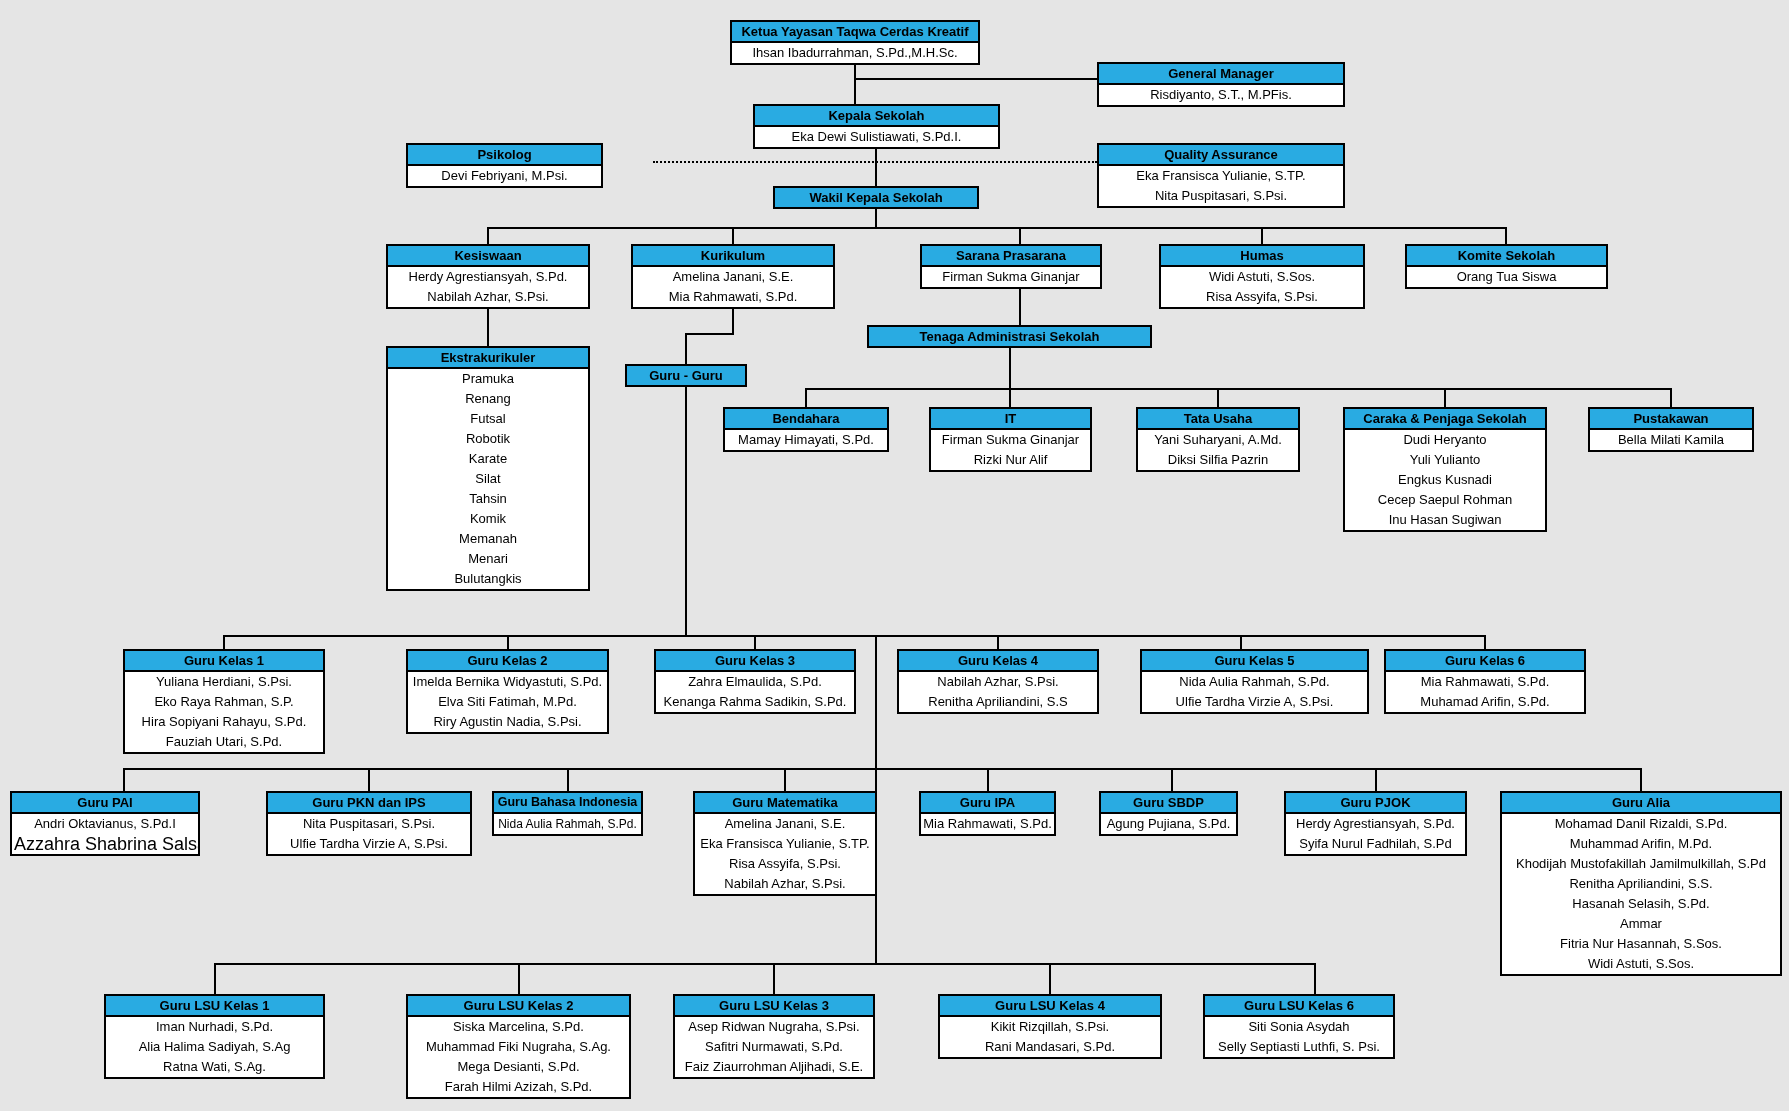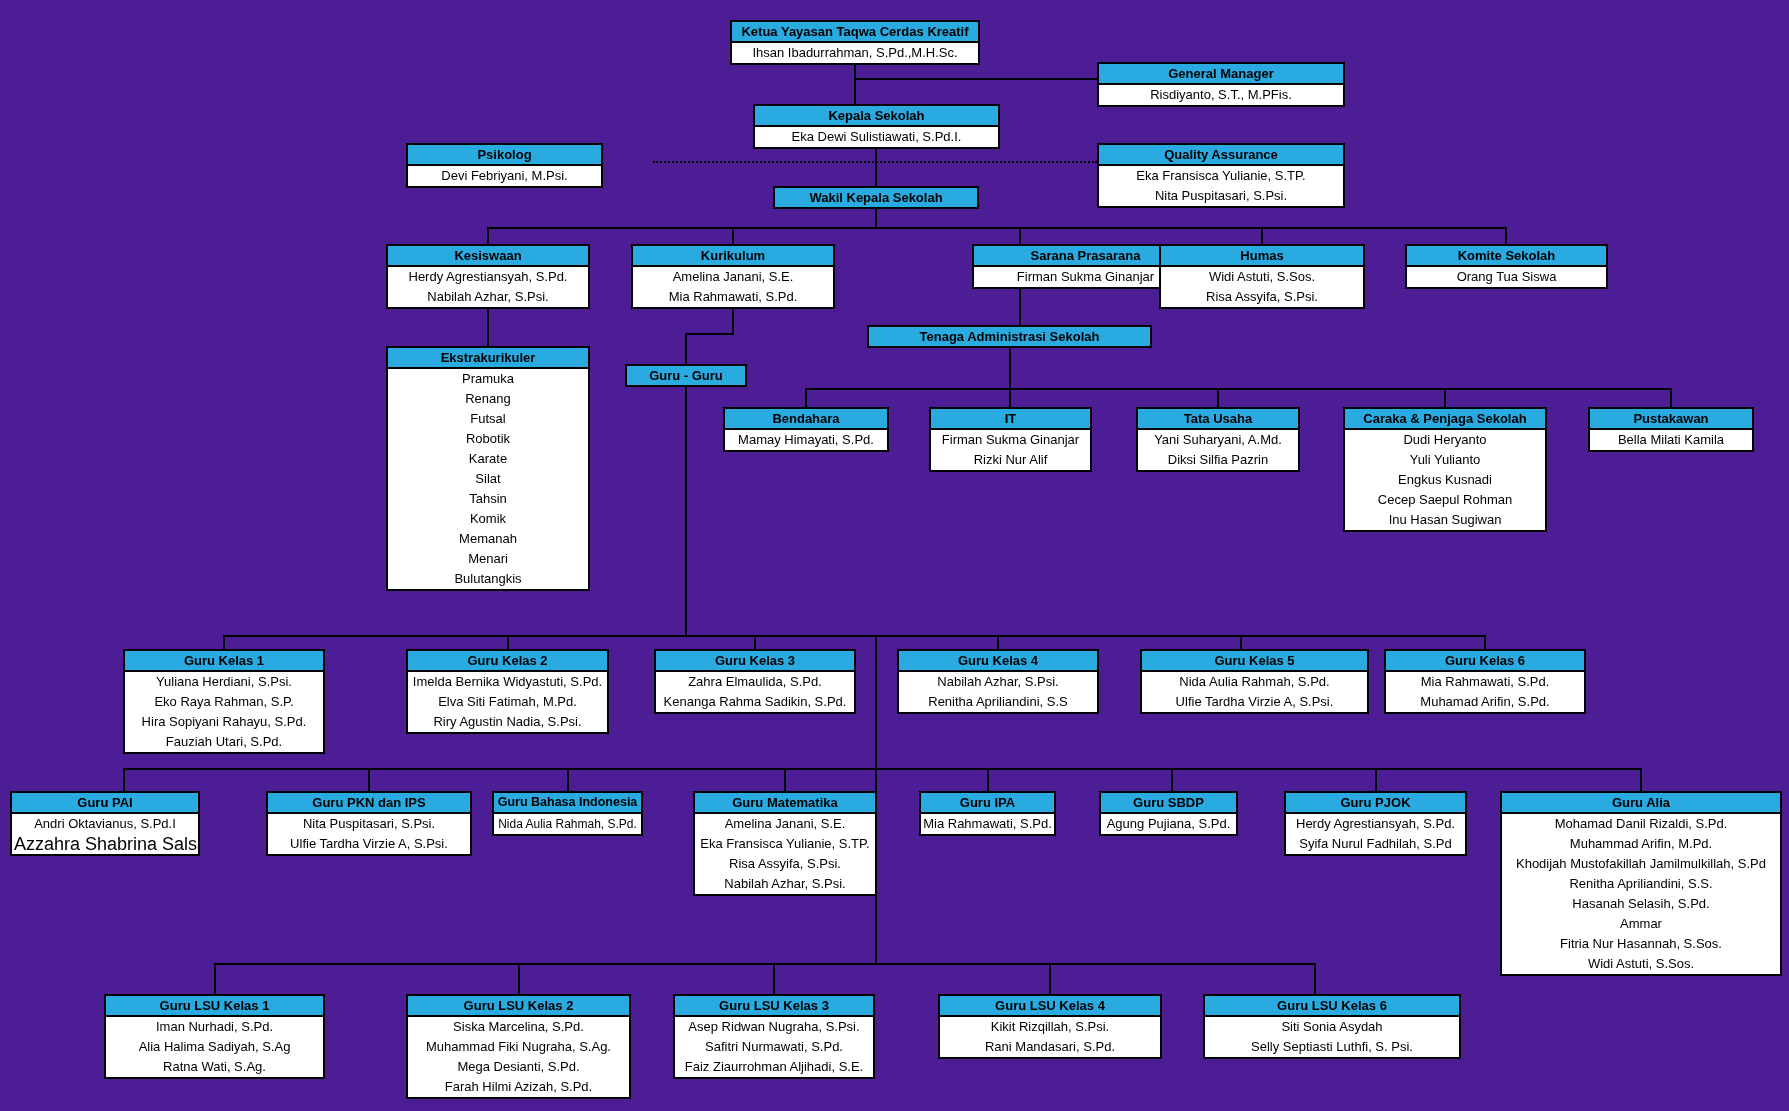--- a/index.html
+++ b/index.html
@@ -1,17 +1,17 @@
 <!DOCTYPE html>
 <html style="--hd: #29ABE2;"><head>
 <meta charset="utf-8">
 <style>
   html,body{margin:0;padding:0;background:#fff;}
   #canvas{
-    position:relative;width:1789px;height:1111px;background:#4c1d95;
+    position:relative;width:1789px;height:1111px;background:#e5e5e5;
     font-family:"Liberation Sans",sans-serif;color:#000;overflow:hidden;
   }
   .box{position:absolute;border:2px solid #000;background:#fff;box-sizing:border-box;text-align:center;}
   .hd{background:var(--hd,#29ABE2);border-bottom:2px solid #000;font-weight:700;font-size:13px;
       height:19px;line-height:19px;white-space:nowrap;overflow:hidden;padding:0 2px;}
   .solo .hd{border-bottom:none;}
   .box-line{font-size:13px;height:20px;line-height:20px;white-space:nowrap;overflow:hidden;padding:0 2px;}
   .vln,.hln{position:absolute;display:block;background:#000;}
   .vln{width:2px;}
   .hln{height:2px;}
@@ -111,21 +111,21 @@
         <div class="box-line">Nabilah Azhar, S.Psi.</div>
       </div>
   </div>
   <div class="box" style="left:631px;top:244px;width:204px">
     <div class="hd">Kurikulum</div>
     <div class="bd">
         <div class="box-line">Amelina Janani, S.E.</div>
         <div class="box-line">Mia Rahmawati, S.Pd.</div>
       </div>
   </div>
-  <div class="box" style="left:972px;top:244px;width:227px">
+  <div class="box" style="left:920px;top:244px;width:182px">
     <div class="hd">Sarana Prasarana</div>
     <div class="bd">
         <div class="box-line">Firman Sukma Ginanjar</div>
       </div>
   </div>
   <div class="box" style="left:1159px;top:244px;width:206px">
     <div class="hd">Humas</div>
     <div class="bd">
         <div class="box-line">Widi Astuti, S.Sos.</div>
         <div class="box-line">Risa Assyifa, S.Psi.</div>
@@ -326,21 +326,21 @@
         <div class="box-line">Faiz Ziaurrohman Aljihadi, S.E.</div>
       </div>
   </div>
   <div class="box" style="left:938px;top:994px;width:224px">
     <div class="hd">Guru LSU Kelas 4</div>
     <div class="bd">
         <div class="box-line">Kikit Rizqillah, S.Psi.</div>
         <div class="box-line">Rani Mandasari, S.Pd.</div>
       </div>
   </div>
-  <div class="box" style="left:1203px;top:994px;width:258px">
+  <div class="box" style="left:1203px;top:994px;width:192px">
     <div class="hd">Guru LSU Kelas 6</div>
     <div class="bd">
         <div class="box-line">Siti Sonia Asydah</div>
         <div class="box-line">Selly Septiasti Luthfi, S. Psi.</div>
       </div>
   </div>
 
 </div>
 
 </body></html>

